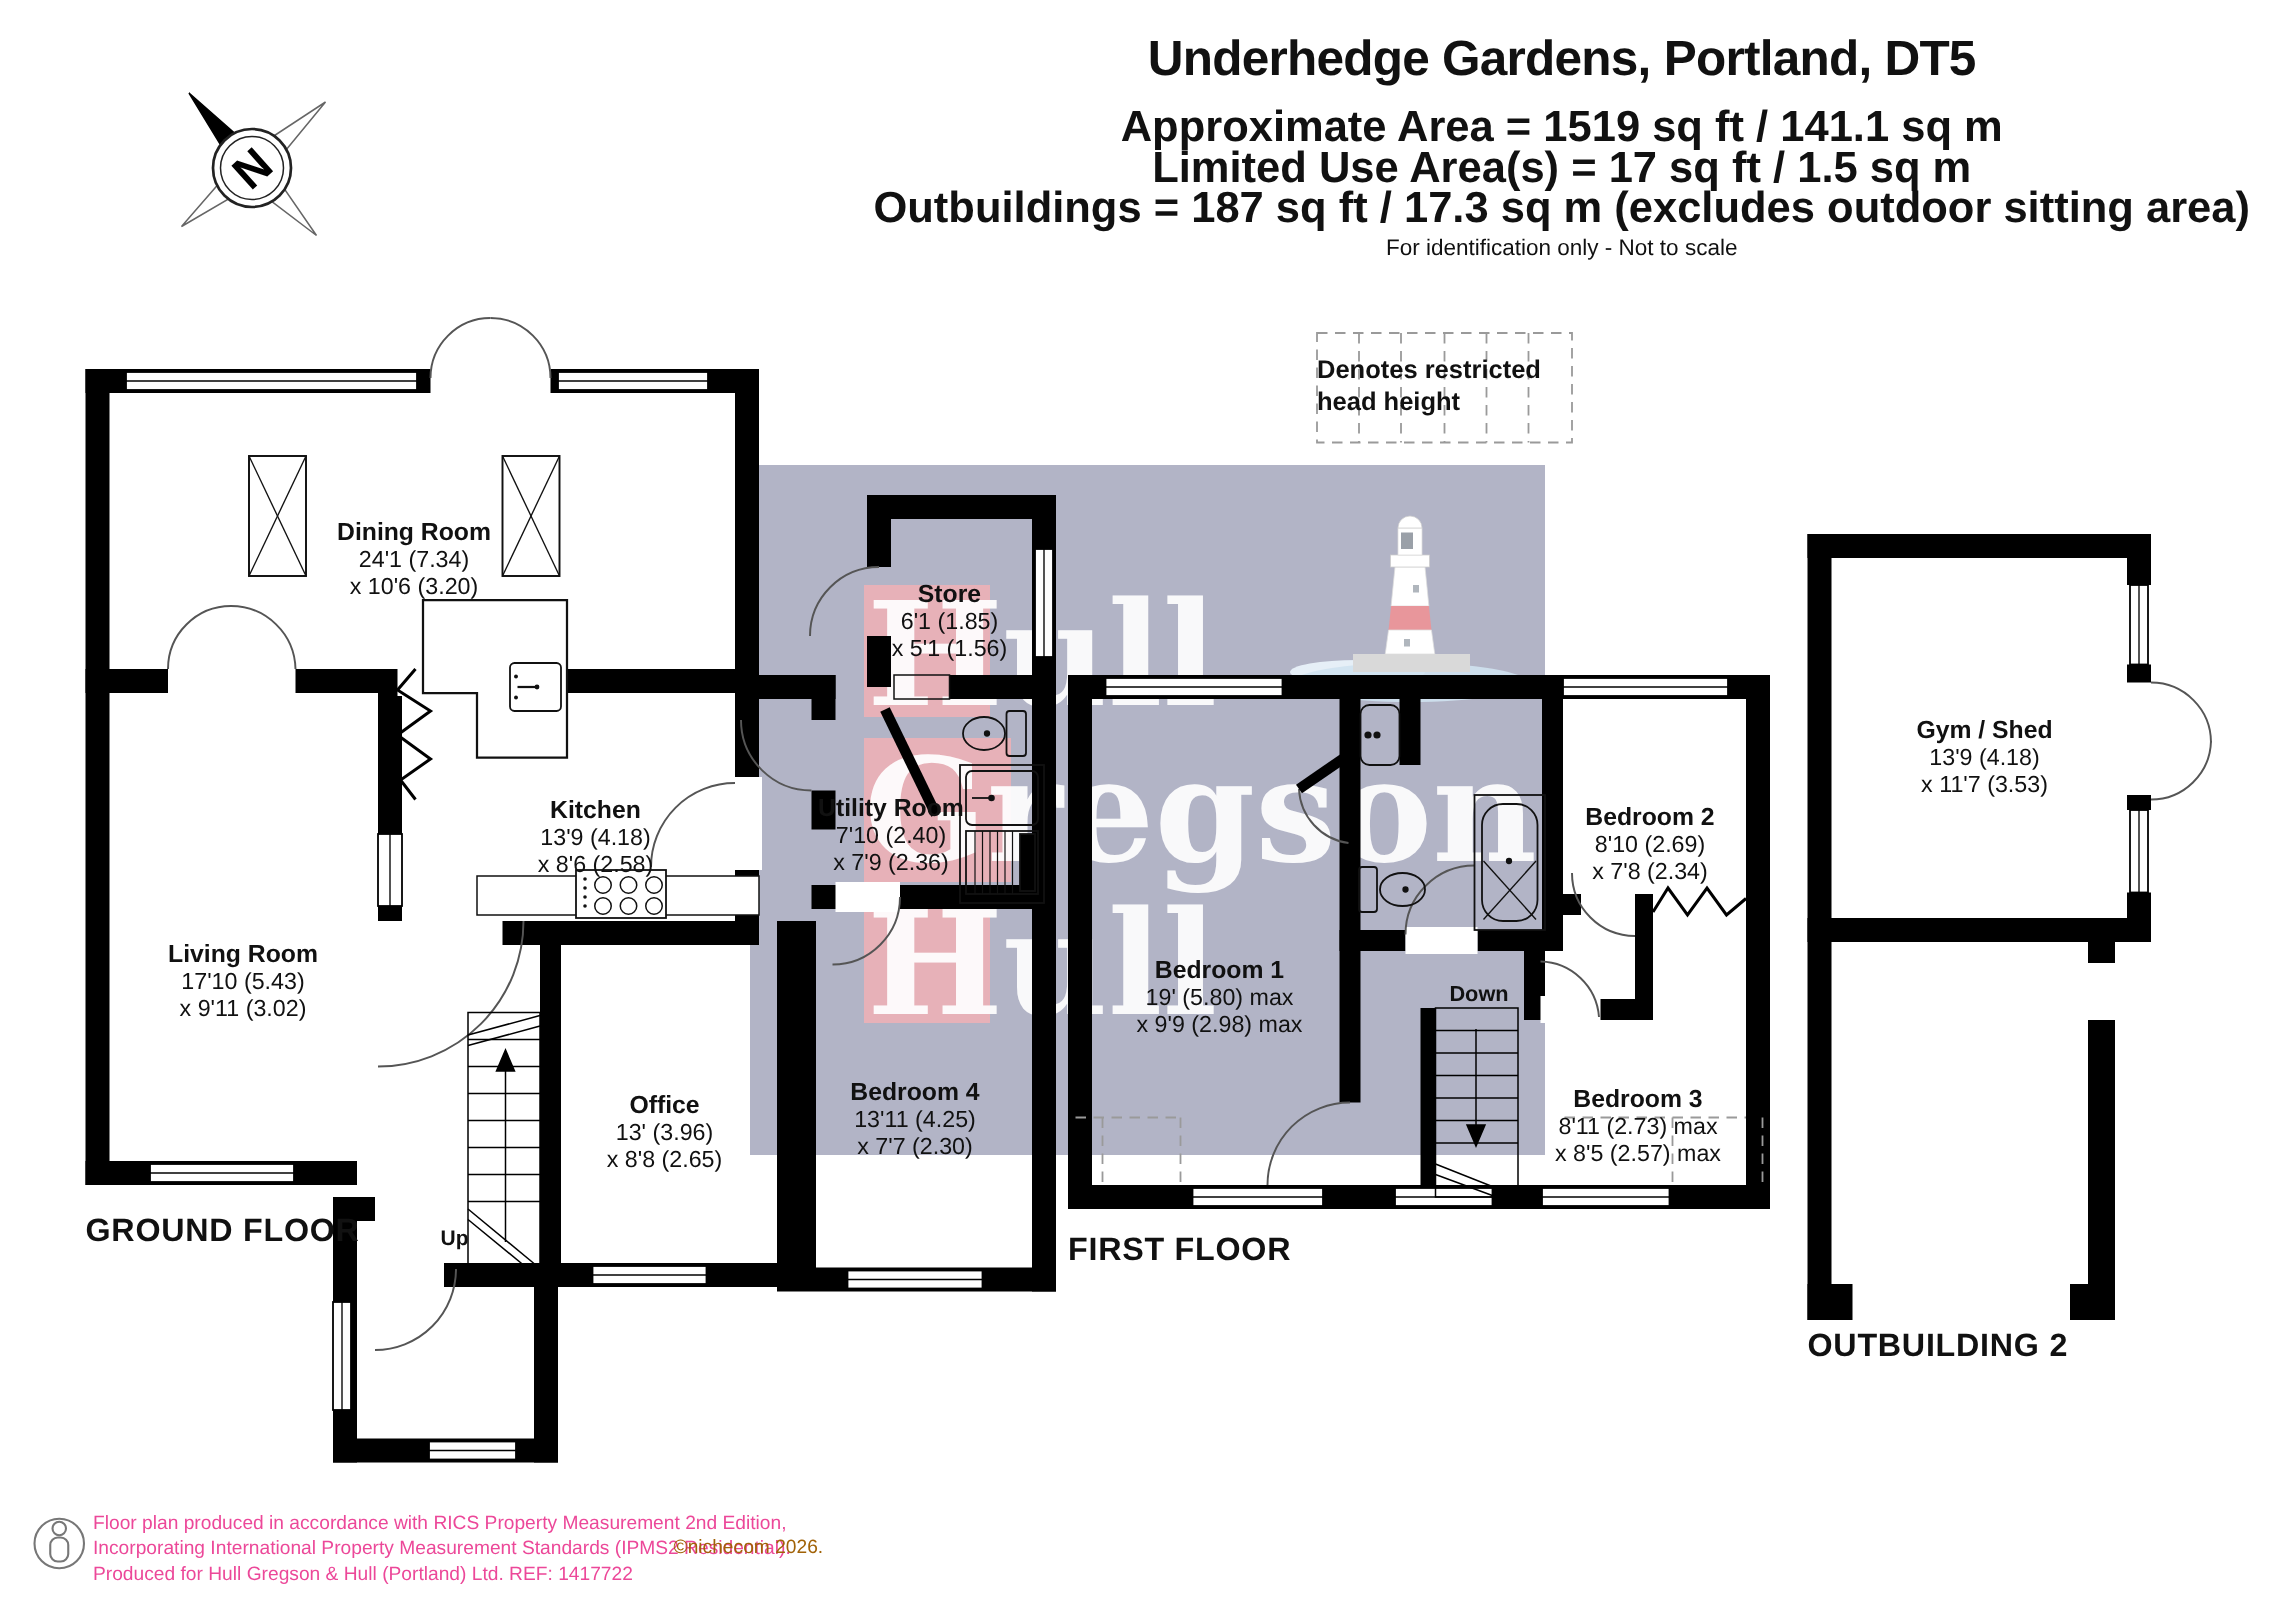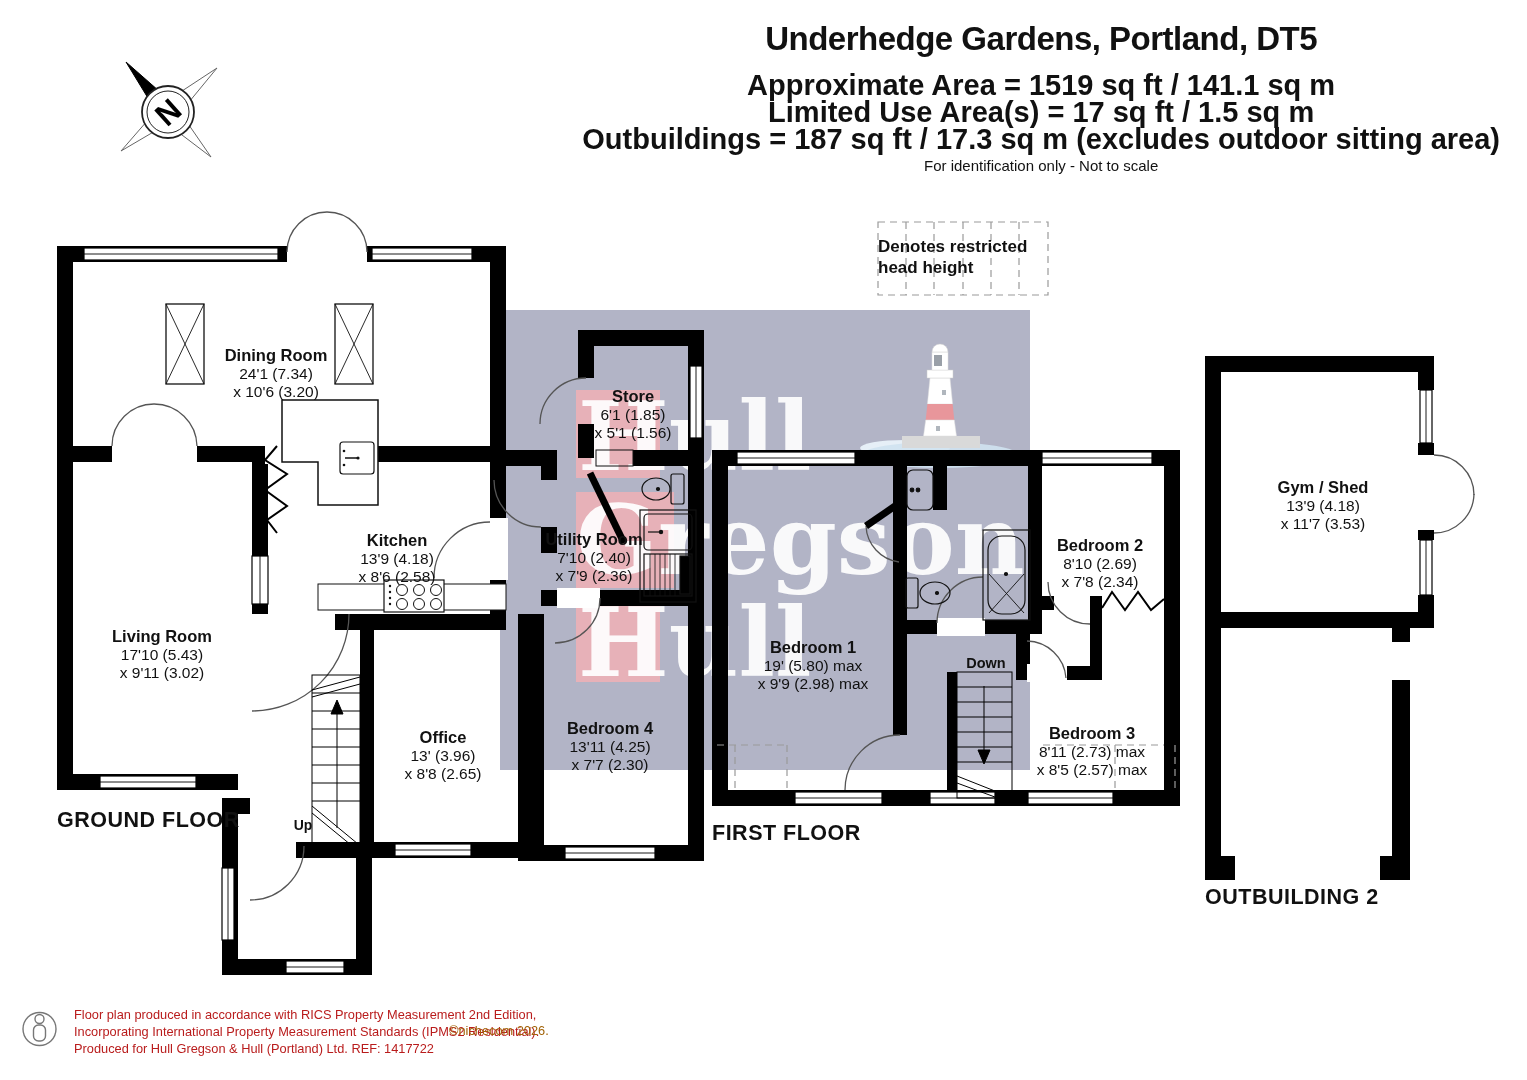--- a/index.html
+++ b/index.html
@@ -15,21 +15,21 @@
   #legend-text{position:absolute;left:878px;top:236px;width:170px;
                font-size:17px;font-weight:bold;line-height:21px;}
   
   .room-label{position:absolute;transform:translateX(-50%);text-align:center;white-space:nowrap;margin-top:17px;}
   .room-name{font-weight:bold;font-size:16.5px;line-height:19px;}
   .room-dim{font-size:15.5px;line-height:17.5px;}
   
   .floor-label{position:absolute;font-size:21.5px;font-weight:bold;letter-spacing:0.5px;}
   .stair-label{position:absolute;font-size:14px;font-weight:bold;transform:translateX(-50%);}
   
-  #footer{position:absolute;left:74px;top:1006px;font-size:12.8px;line-height:17px;color:#b91c1c;}
+  #footer{position:absolute;left:62px;top:1006px;font-size:12.8px;line-height:17px;color:#ec4899;}
   #footer-copy{position:absolute;left:449px;top:1023px;font-size:12.8px;color:#a16207;}
 </style>
 </head>
 <body>
 
 <div id="page">
 
 <svg id="plan-svg" width="1527" height="1080" viewBox="0 0 1527 1080">
 
   <g>

